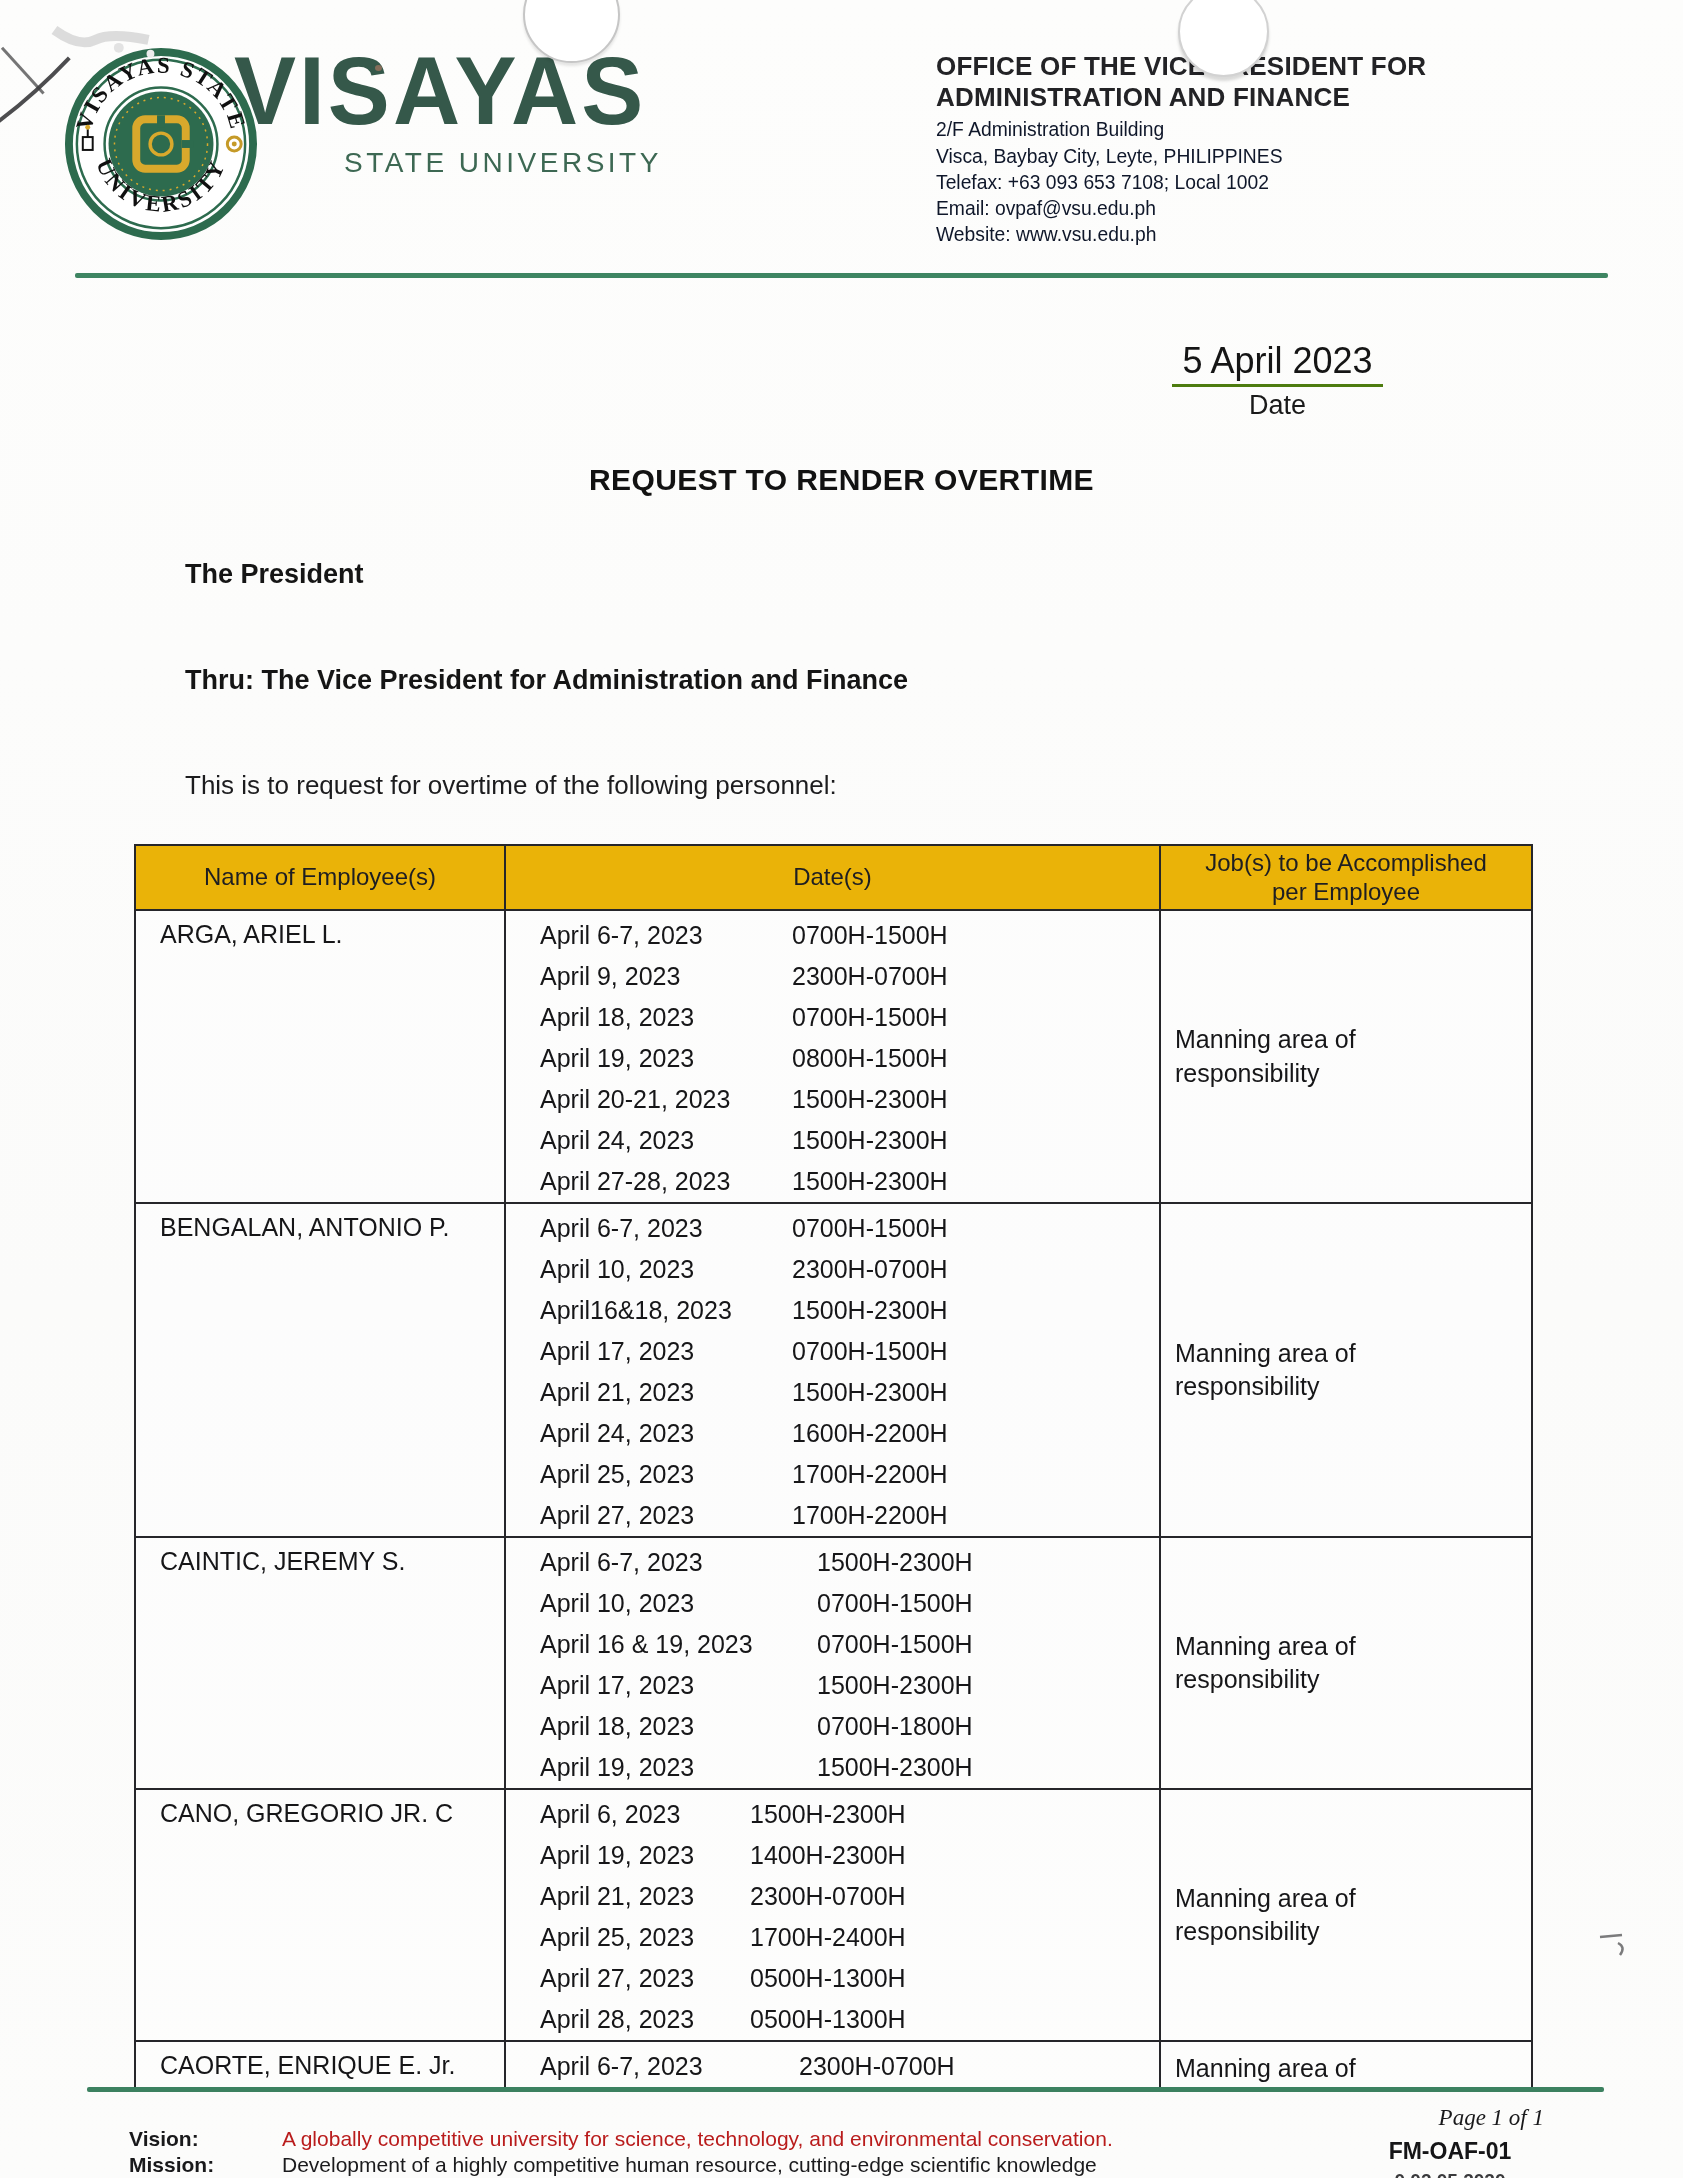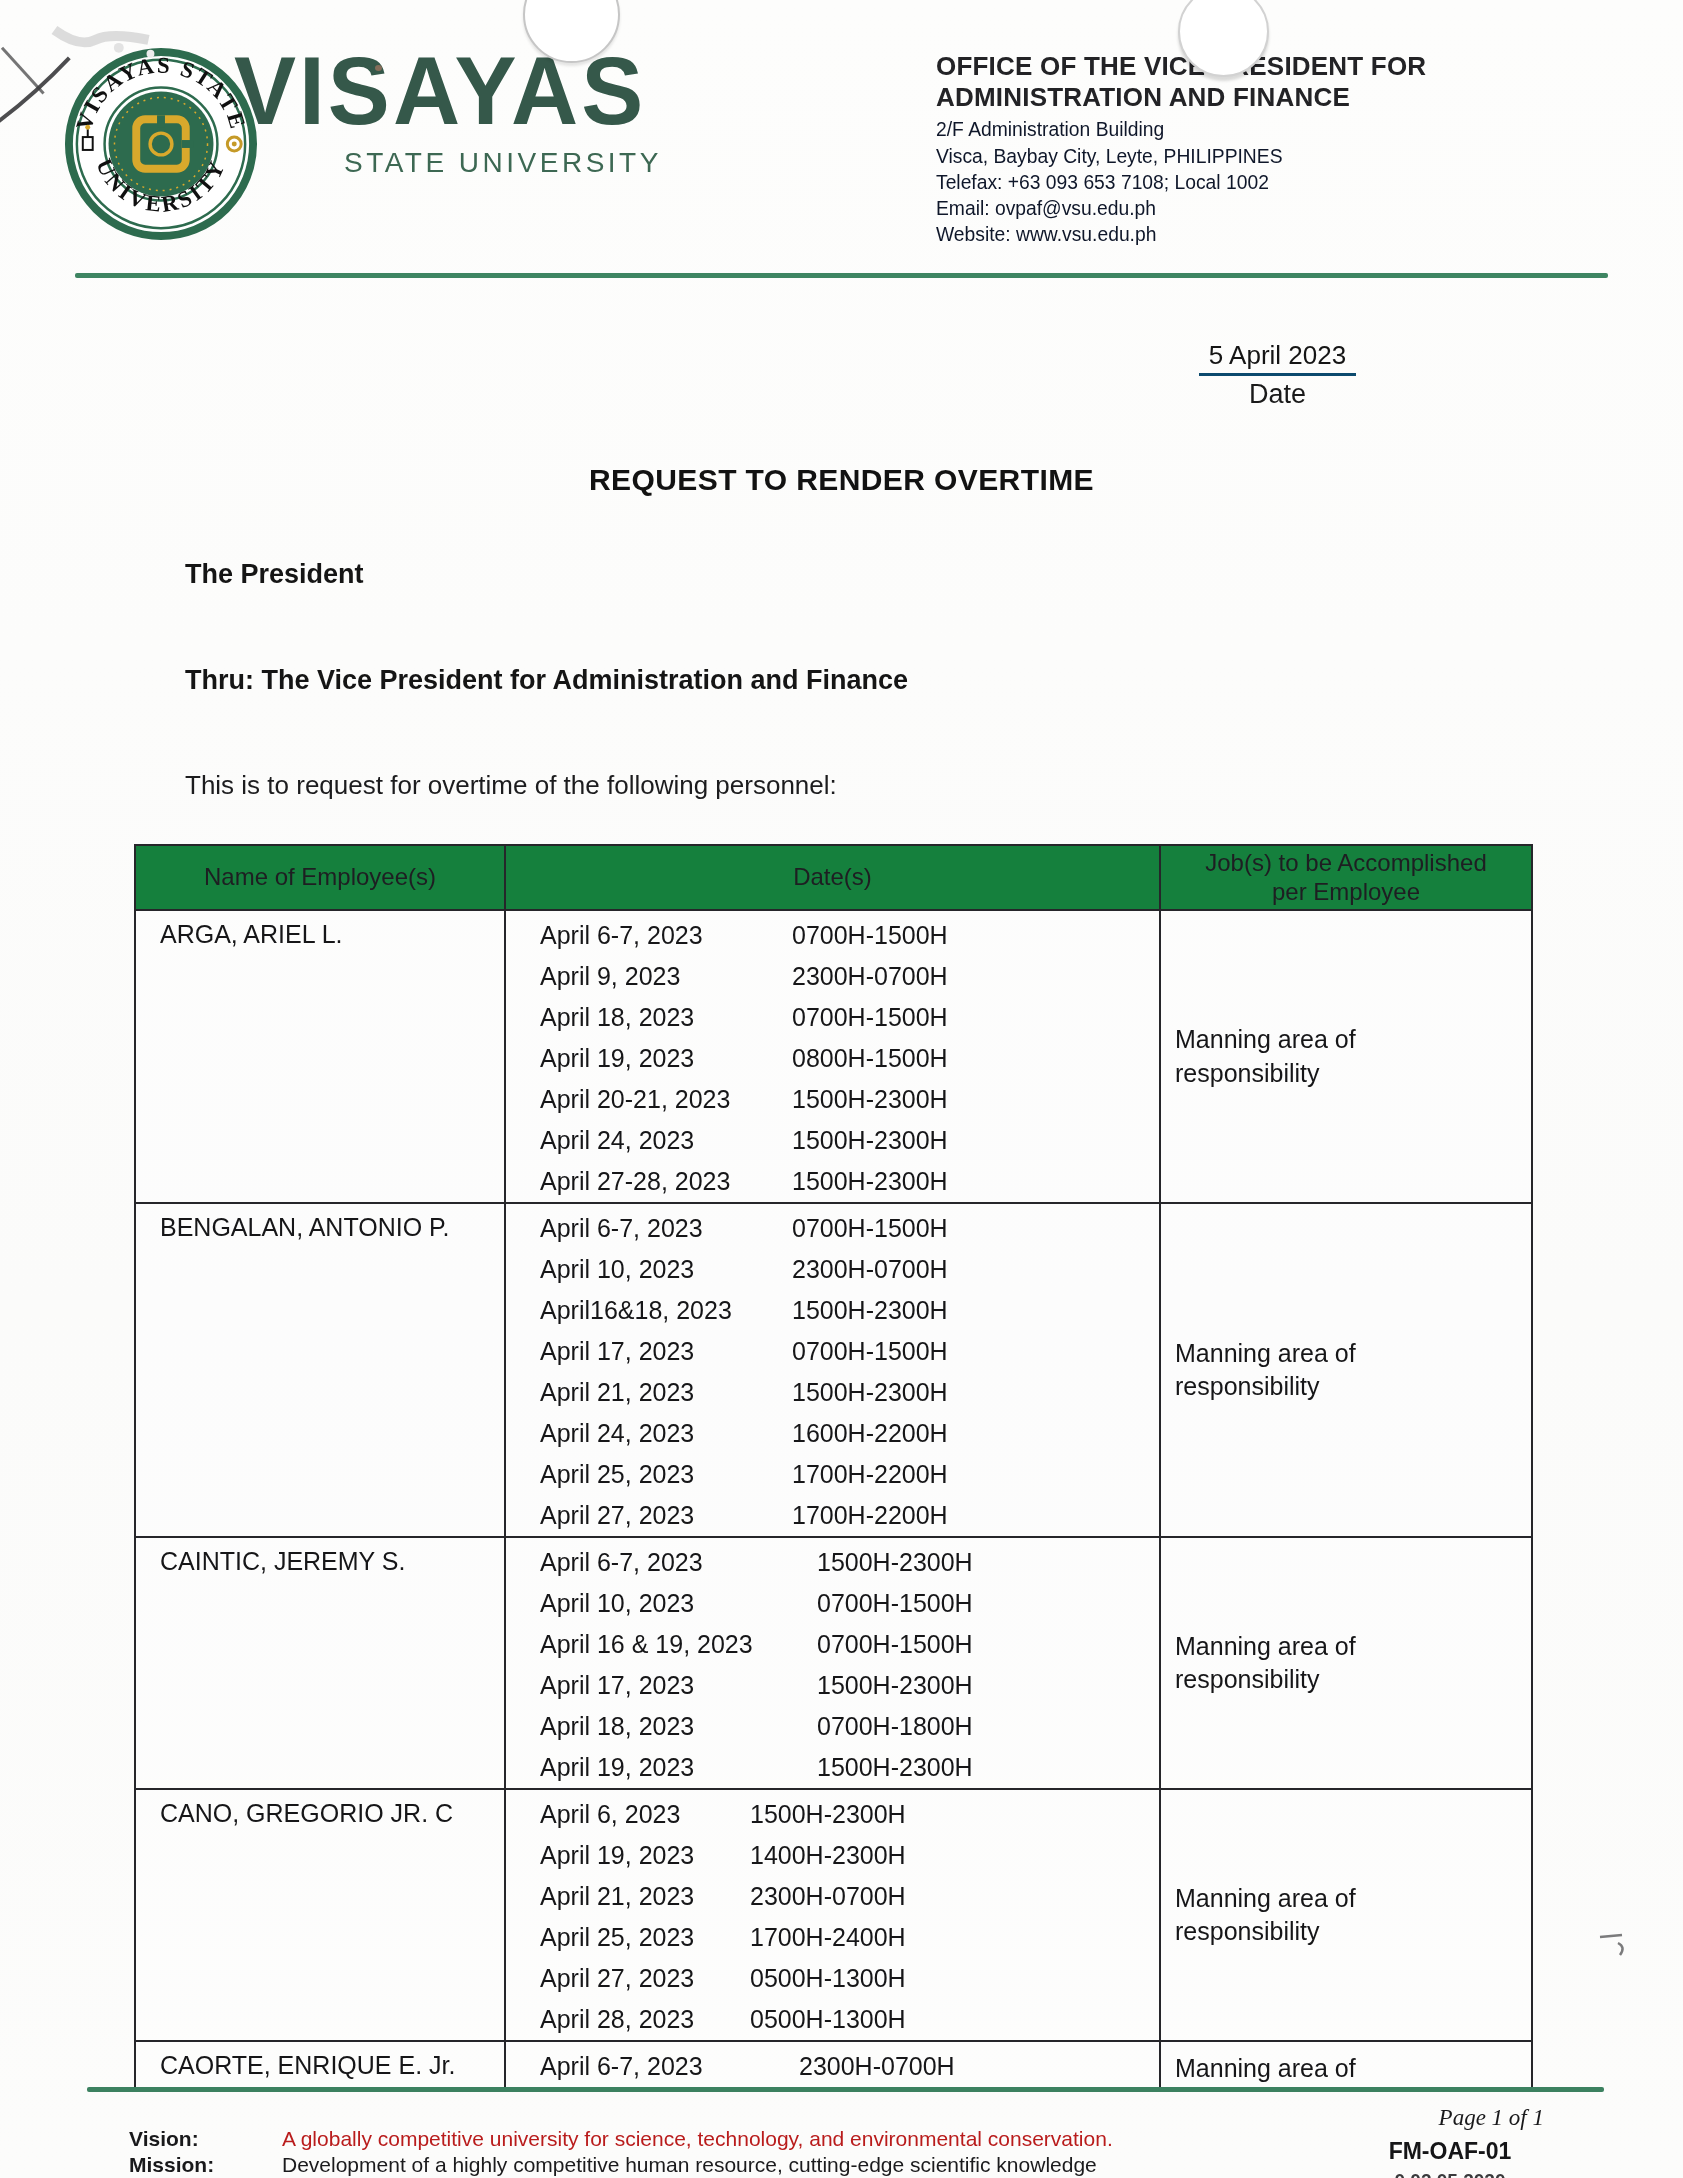--- a/index.html
+++ b/index.html
@@ -25,33 +25,33 @@
   
   .punch{background:#fff;border-radius:50%;}
   .punch-1{left:523px;top:-34px;width:93px;height:93px;border:2px solid #c6c6c6;
     box-shadow:0 3px 3px rgba(0,0,0,.10);}
   .punch-2{left:1178px;top:-14px;width:87px;height:87px;border:2px solid #d2d2d2;
     box-shadow:0 4px 3px rgba(0,0,0,.14);}
   .red-dot{left:375px;top:65px;width:7px;height:6px;background:#b07a62;border-radius:50%;opacity:.65;}
 
   
   .date-block{left:1139px;top:340px;width:277px;text-align:center;}
-  .date-value{display:inline-block;font-size:26px;color:#151515;border-bottom:3px solid #0c4a6e;
+  .date-value{display:inline-block;font-size:36px;color:#151515;border-bottom:3px solid #4d7c0f;
     padding:0 10px 2px 10px;}
   .date-label{font-size:27px;margin-top:3px;color:#1a1a1a;}
   .doc-title{left:0;right:0;top:463px;text-align:center;font-size:30px;font-weight:700;
     letter-spacing:0.4px;color:#121212;}
   .addressee{left:185px;top:559px;font-size:27px;font-weight:700;color:#151515;}
   .thru-line{left:185px;top:665px;font-size:27px;font-weight:700;color:#151515;text-align:center;}
   .intro-line{left:185px;top:770px;font-size:26px;color:#1c1c1e;}
 
   
   .ot-table{left:134px;top:844px;width:1399px;border:2.5px solid #26262a;box-sizing:border-box;
     background:rgba(255,255,255,.35);}
-  .thead{display:flex;height:63px;background:#15803d;border-bottom:2.5px solid #26262a;}
+  .thead{display:flex;height:63px;background:#eab308;border-bottom:2.5px solid #26262a;}
   .th{display:flex;align-items:center;justify-content:center;text-align:center;
     font-size:24px;color:#1e1e22;box-sizing:border-box;line-height:1.18;}
   .col-name{width:370px;flex:none;}
   .col-dates{width:655px;flex:none;}
   .col-job{flex:1 1 auto;}
   .th.col-name,.th.col-dates{border-right:2px solid #26262a;}
   .th.col-job{padding:0 30px;}
   .emp-row{display:flex;border-bottom:2px solid #26262a;}
   .emp-row:last-child{border-bottom:none;border-radius:16px;}
   .cell{box-sizing:border-box;}

